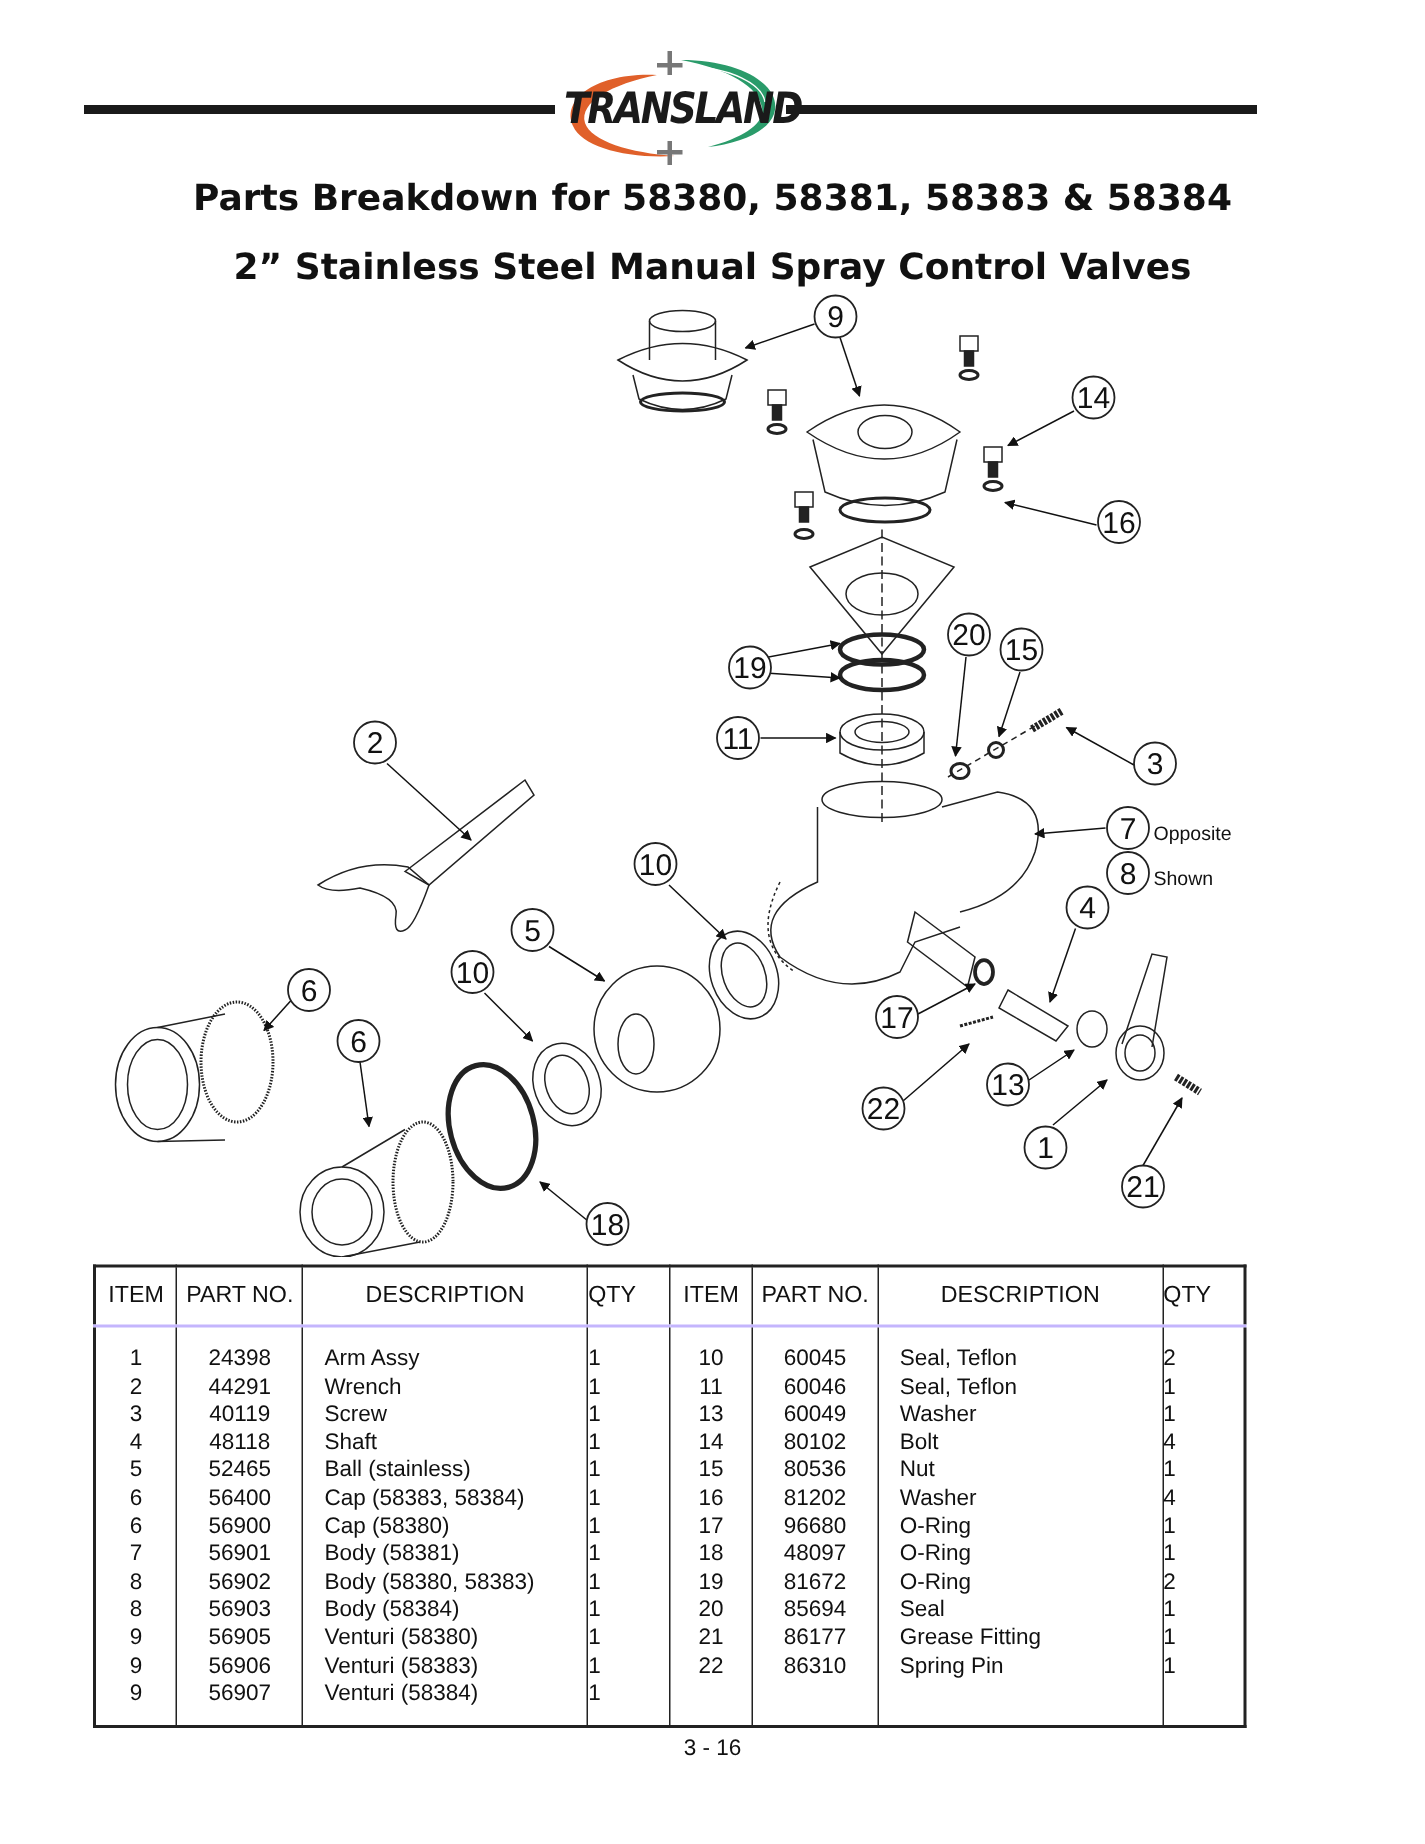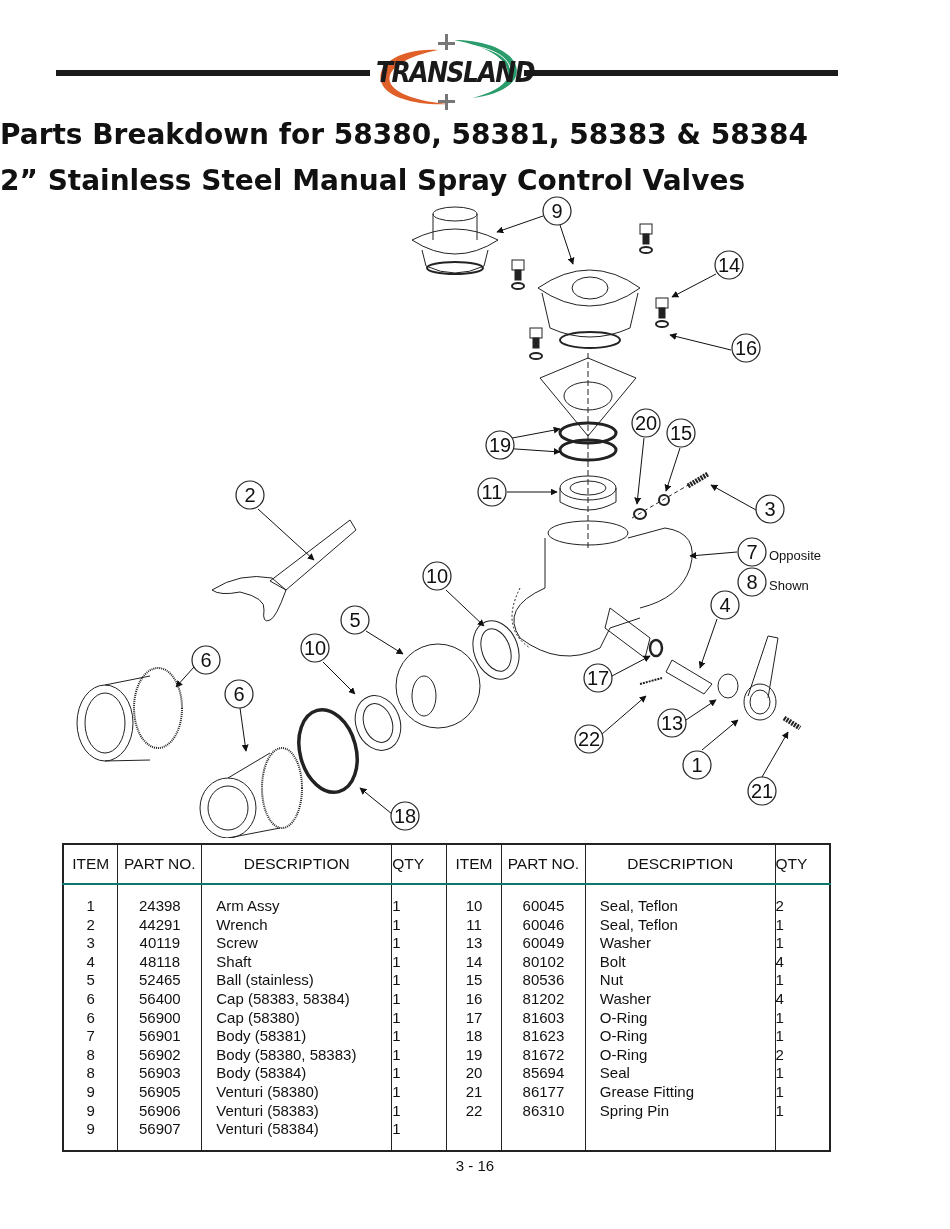--- a/index.html
+++ b/index.html
@@ -10,30 +10,30 @@
   .header-rule.left { left: 56px; width: 314px; }
   .header-rule.right { left: 524px; width: 314px; }
 
   .logo { position: absolute; left: 368px; top: 32px; width: 156px; height: 80px; font-style: italic; }
   .logo-text {
     position: absolute; left: 8px; top: 26px; width: 142px; text-align: center;
     font-family: "DejaVu Sans", sans-serif; font-weight: bold; font-size: 25px;
     letter-spacing: -1.5px; color: #1a1a1a; transform: scaleY(1.15);
   }
 
-  .title { position: absolute; left: 0; width: 950px; text-align: left;
-    font-family: "DejaVu Sans", sans-serif; font-weight: bold; font-size: 28px; color: #111; }
+  .title { position: absolute; left: 0; width: 950px; text-align: center;
+    font-family: "DejaVu Sans", sans-serif; font-weight: bold; font-size: 24px; color: #111; }
   .title.l1 { top: 118px; }
   .title.l2 { top: 164px; }
 
   .diagram { position: absolute; left: 0; top: 188px; width: 950px; height: 650px; }
 
   .parts-table { position: absolute; left: 62px; top: 843px; width: 769px; height: 309px;
     border: 2px solid #222; border-collapse: collapse; font-size: 15px; }
-  .parts-table th { font-weight: normal; height: 40px; border-bottom: 2px solid #0f766e;
+  .parts-table th { font-weight: normal; height: 40px; border-bottom: 2px solid #c4b5fd;
     border-right: 1.5px solid #222; font-size: 15.5px; }
   .parts-table td { border-right: 1.5px solid #222; vertical-align: top; padding-top: 12px; line-height: 18.6px; }
   .parts-table th:last-child, .parts-table td:last-child { border-right: none; }
   .c-item { width: 55px; text-align: center; }
   .c-part { width: 84px; text-align: center; }
   .c-desc { width: 190px; text-align: left; padding-left: 14px; margin-top: 10px; }
   .c-qty  { width: 55px; text-align: left; }
   .cell-line { display: block; white-space: nowrap; }
 
   .page-number { position: absolute; left: 0; width: 950px; top: 1157px; text-align: center; font-size: 15px; }
@@ -386,22 +386,22 @@
           <span class="cell-line">21</span>
           <span class="cell-line">22</span>
         </td>
       <td class="c-part">
           <span class="cell-line">60045</span>
           <span class="cell-line">60046</span>
           <span class="cell-line">60049</span>
           <span class="cell-line">80102</span>
           <span class="cell-line">80536</span>
           <span class="cell-line">81202</span>
-          <span class="cell-line">81603</span>
-          <span class="cell-line">81623</span>
+          <span class="cell-line">96680</span>
+          <span class="cell-line">48097</span>
           <span class="cell-line">81672</span>
           <span class="cell-line">85694</span>
           <span class="cell-line">86177</span>
           <span class="cell-line">86310</span>
         </td>
       <td class="c-desc">
           <span class="cell-line">Seal, Teflon</span>
           <span class="cell-line">Seal, Teflon</span>
           <span class="cell-line">Washer</span>
           <span class="cell-line">Bolt</span>

